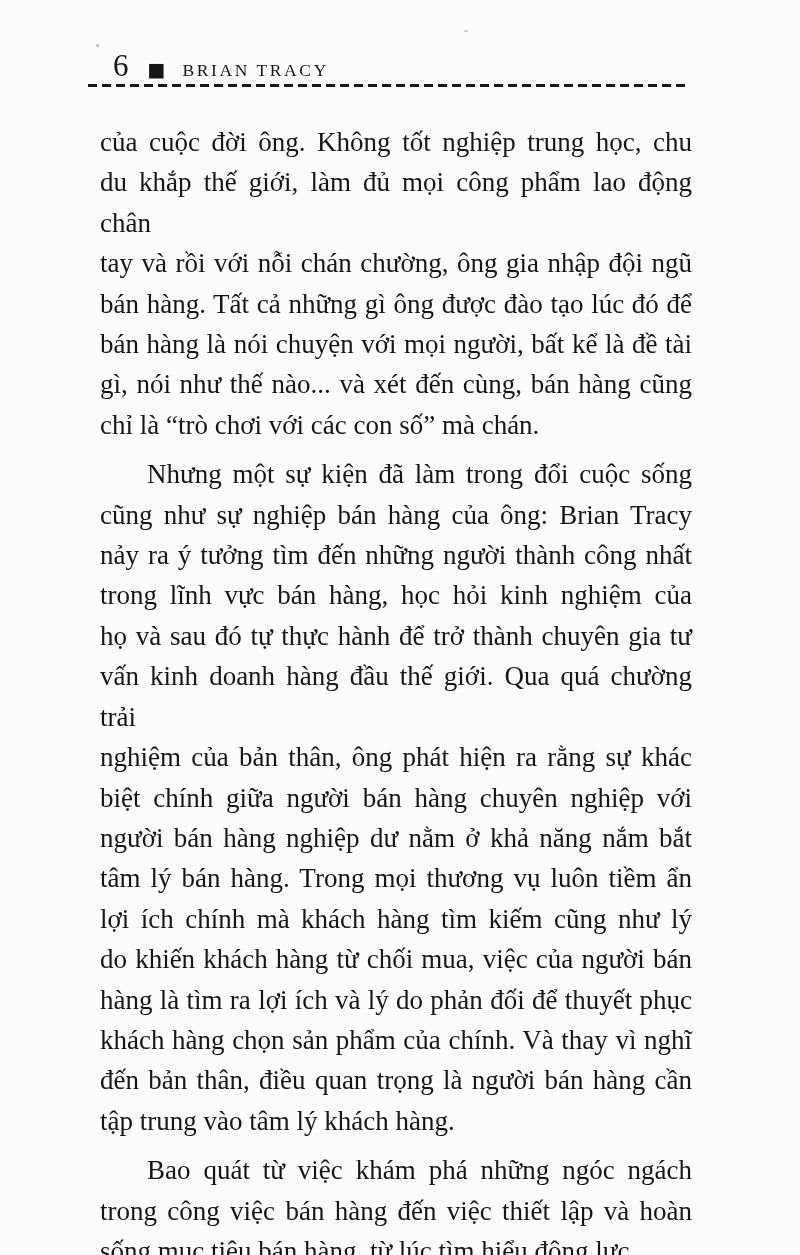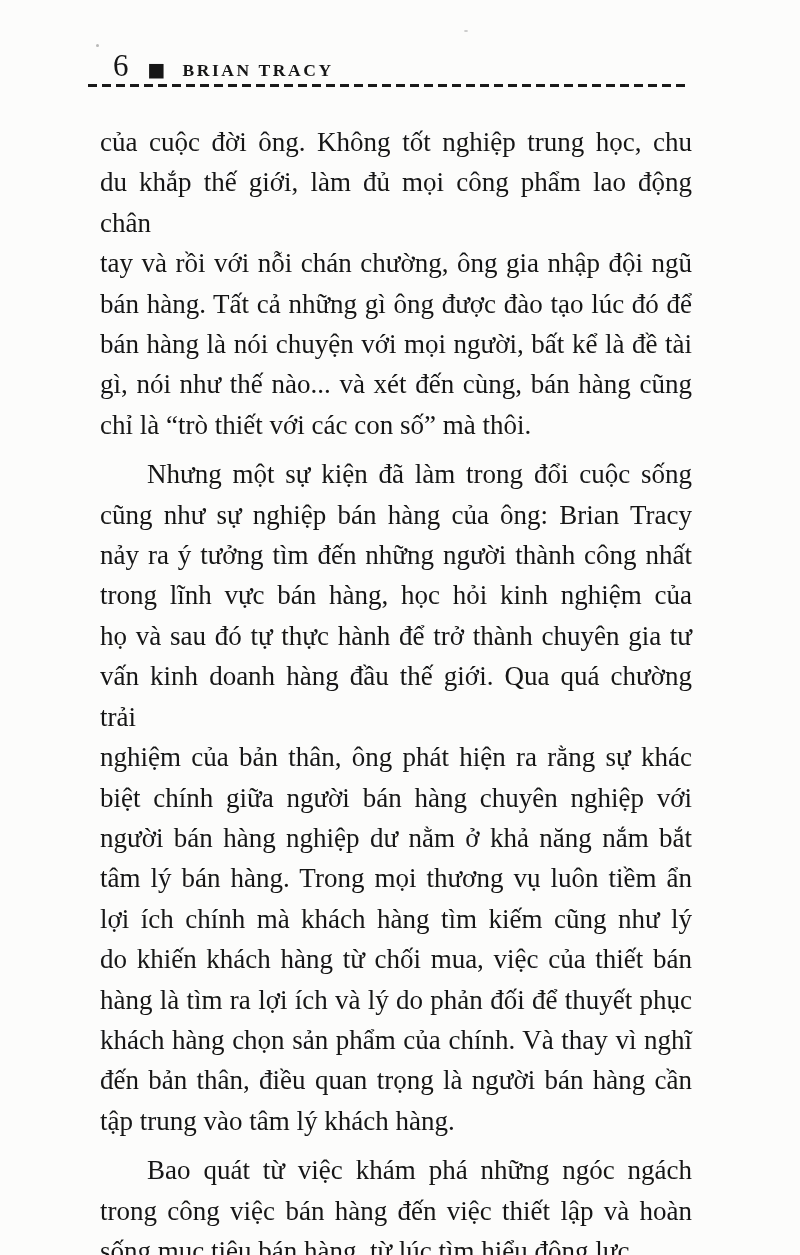--- a/index.html
+++ b/index.html
@@ -24,21 +24,21 @@
     line-height: 1;
   }
   .bullet {
     font-size: 19px;
     line-height: 1;
     margin-left: 19px;
     font-family: "DejaVu Sans", sans-serif;
   }
   .running-title {
     font-size: 17.5px;
-    font-weight: 700;
+    font-weight: 400;
     letter-spacing: 2.6px;
     margin-left: 17px;
     line-height: 1;
   }
   .head-rule {
     position: absolute;
     left: 88px;
     top: 84px;
     width: 601px;
     height: 2.6px;
@@ -83,35 +83,35 @@
   <div class="head-rule"></div>
 
   <div class="page-body">
       <div class="para">
         <div class="tline">của cuộc đời ông. Không tốt nghiệp trung học, chu</div>
         <div class="tline">du khắp thế giới, làm đủ mọi công phẩm lao động chân</div>
         <div class="tline">tay và rồi với nỗi chán chường, ông gia nhập đội ngũ</div>
         <div class="tline">bán hàng. Tất cả những gì ông được đào tạo lúc đó để</div>
         <div class="tline">bán hàng là nói chuyện với mọi người, bất kể là đề tài</div>
         <div class="tline">gì, nói như thế nào... và xét đến cùng, bán hàng cũng</div>
-        <div class="tline last">chỉ là “trò thiết với các con số” mà thôi.</div>
+        <div class="tline last">chỉ là “trò chơi với các con số” mà chán.</div>
       </div>
       <div class="para">
         <div class="tline indent">Nhưng một sự kiện đã làm trong đổi cuộc sống</div>
         <div class="tline">cũng như sự nghiệp bán hàng của ông: Brian Tracy</div>
         <div class="tline">nảy ra ý tưởng tìm đến những người thành công nhất</div>
         <div class="tline">trong lĩnh vực bán hàng, học hỏi kinh nghiệm của</div>
         <div class="tline">họ và sau đó tự thực hành để trở thành chuyên gia tư</div>
         <div class="tline">vấn kinh doanh hàng đầu thế giới. Qua quá chường trải</div>
         <div class="tline">nghiệm của bản thân, ông phát hiện ra rằng sự khác</div>
         <div class="tline">biệt chính giữa người bán hàng chuyên nghiệp với</div>
         <div class="tline">người bán hàng nghiệp dư nằm ở khả năng nắm bắt</div>
         <div class="tline">tâm lý bán hàng. Trong mọi thương vụ luôn tiềm ẩn</div>
         <div class="tline">lợi ích chính mà khách hàng tìm kiếm cũng như lý</div>
-        <div class="tline">do khiến khách hàng từ chối mua, việc của thiết bán</div>
+        <div class="tline">do khiến khách hàng từ chối mua, việc của người bán</div>
         <div class="tline">hàng là tìm ra lợi ích và lý do phản đối để thuyết phục</div>
         <div class="tline">khách hàng chọn sản phẩm của chính. Và thay vì nghĩ</div>
         <div class="tline">đến bản thân, điều quan trọng là người bán hàng cần</div>
         <div class="tline last">tập trung vào tâm lý khách hàng.</div>
       </div>
       <div class="para">
         <div class="tline indent">Bao quát từ việc khám phá những ngóc ngách</div>
         <div class="tline">trong công việc bán hàng đến việc thiết lập và hoàn</div>
         <div class="tline last">sống mục tiêu bán hàng, từ lúc tìm hiểu động lực</div>
       </div>

